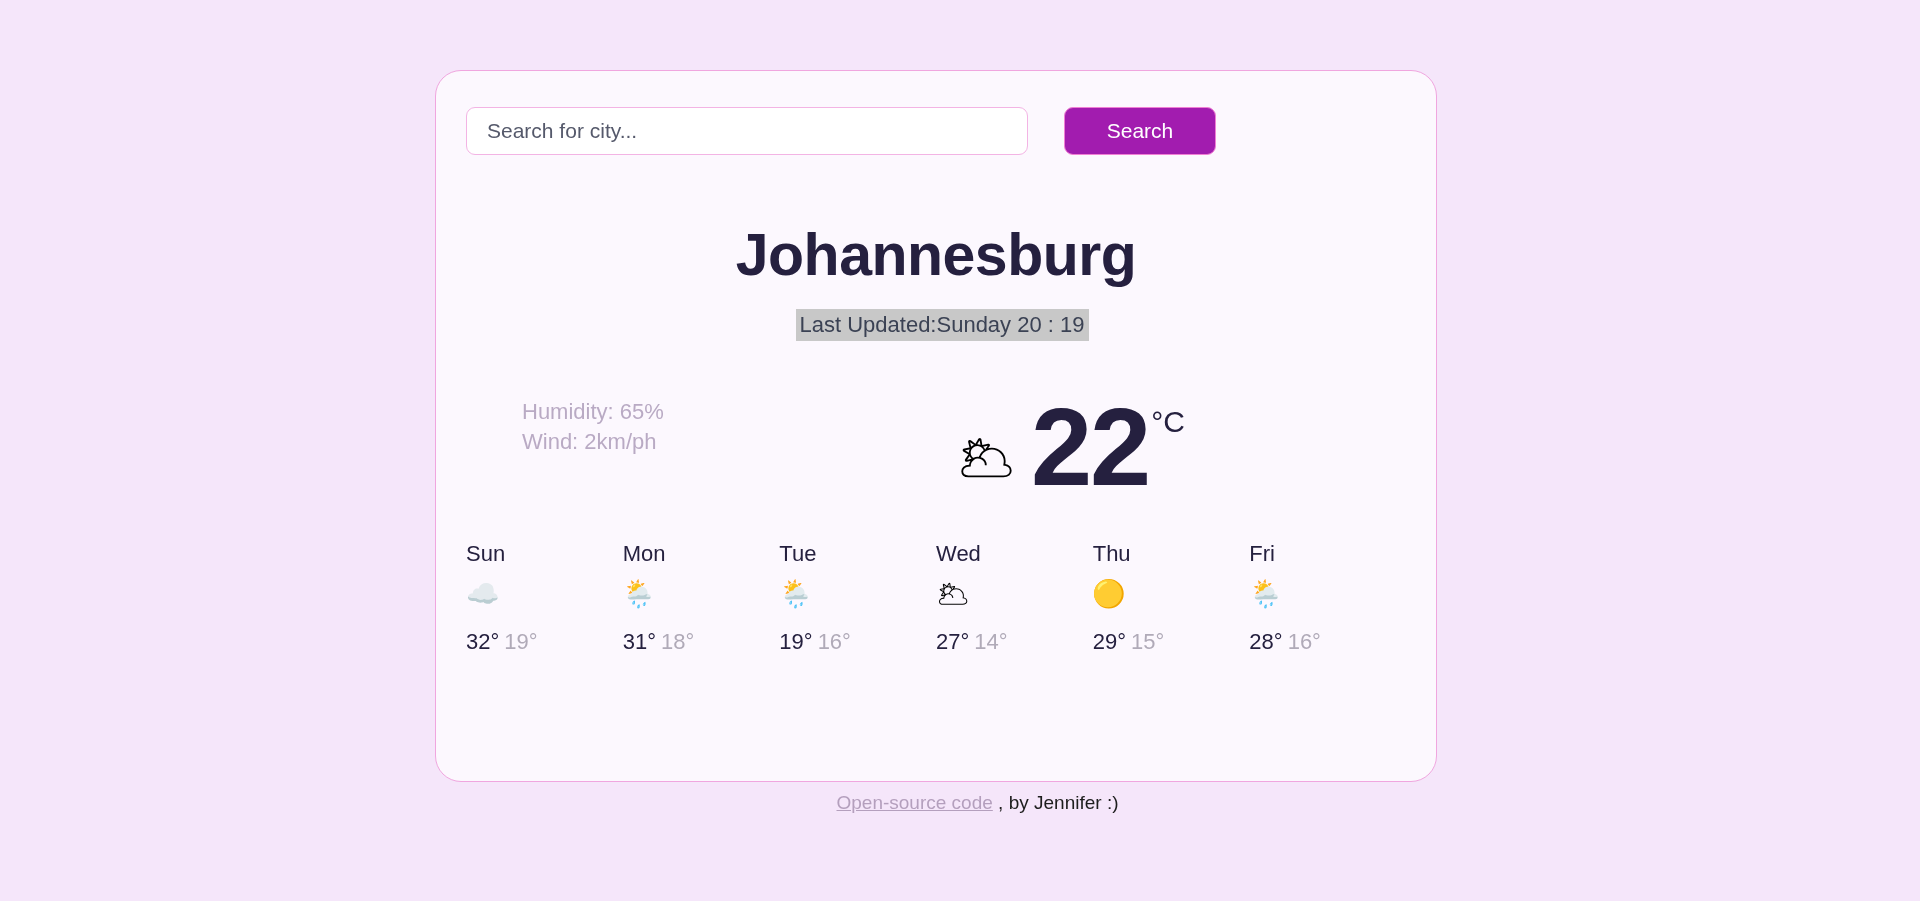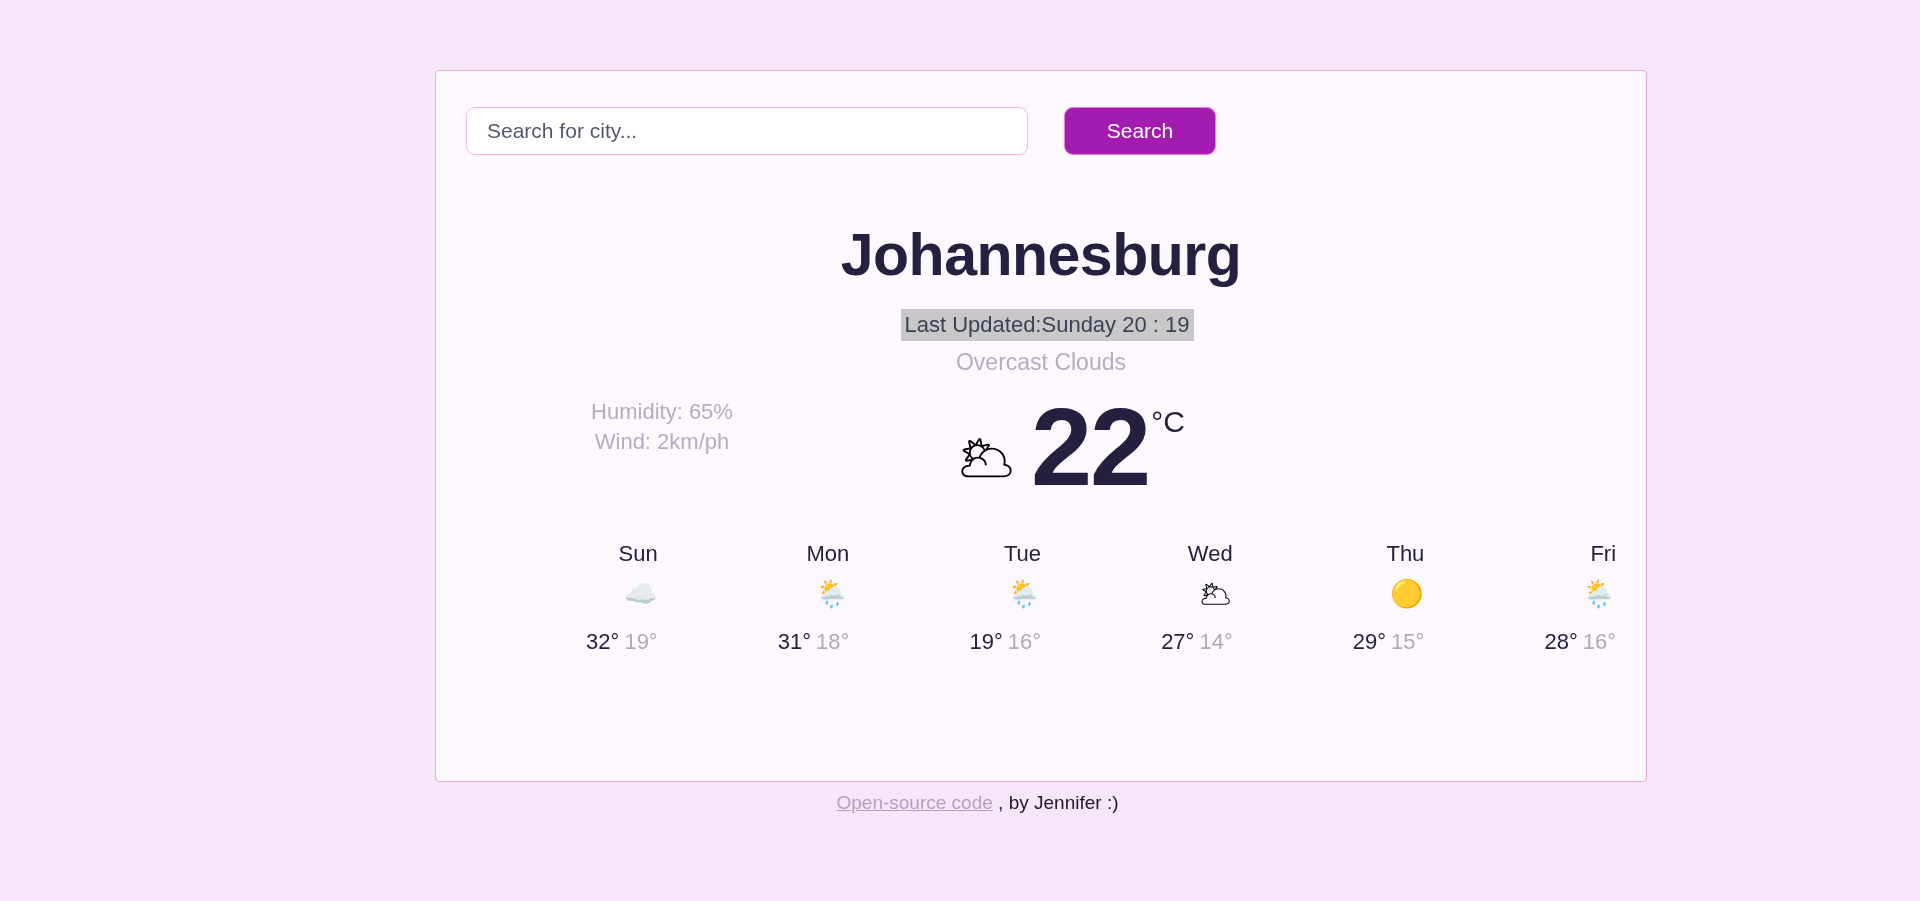--- a/index.html
+++ b/index.html
@@ -20,25 +20,25 @@
     position: relative;
     width: 1920px;
     height: 901px;
   }
 
   
   .weather-card {
     position: absolute;
     left: 435px;
     top: 70px;
-    width: 1212px;
+    width: 1002px;
     height: 712px;
     background: #fcf8fe;
     border: 1.5px solid #f0a6df;
-    border-radius: 4px;
+    border-radius: 26px;
   }
 
   
   .search-row {
     position: absolute;
     left: 30px;
     top: 36px;
     display: flex;
     align-items: center;
     gap: 36px;
@@ -117,21 +117,21 @@
     right: 0;
     top: 318px;
     height: 140px;
   }
 
   .detail-list {
     position: absolute;
     left: 86px;
     top: 8px;
     width: 280px;
-    text-align: center;
+    text-align: left;
     font-size: 22px;
     line-height: 1.38;
     color: #b9aac4;
   }
 
   .temp-display {
     position: absolute;
     left: 520px;
     top: 0;
     display: flex;
@@ -165,21 +165,21 @@
   .forecast-row {
     position: absolute;
     left: 30px;
     right: 30px;
     top: 470px;
     display: flex;
   }
 
   .forecast-day {
     flex: 1 1 0;
-    text-align: right;
+    text-align: left;
   }
 
   .fc-name {
     font-size: 22px;
     color: #25203f;
     margin-bottom: 14px;
   }
 
   .fc-icon {
     font-size: 27px;
@@ -222,21 +222,20 @@
       <input class="search-input" type="text" placeholder="Search for city..." style="">
       <button class="search-button">Search</button>
     </div>
 
     <div class="city-name">Johannesburg</div>
 
     <div class="last-updated-wrap">
       <span class="last-updated">Last Updated:Sunday 20 : 19</span>
     </div>
 
-    <div class="condition">Overcast Clouds</div>
 
     <div class="current-block">
 
       <div class="detail-list">
         <div>Humidity: 65%</div>
         <div>Wind: 2km/ph</div>
       </div>
 
       <div class="temp-display">
         <span class="current-icon">🌥</span>

